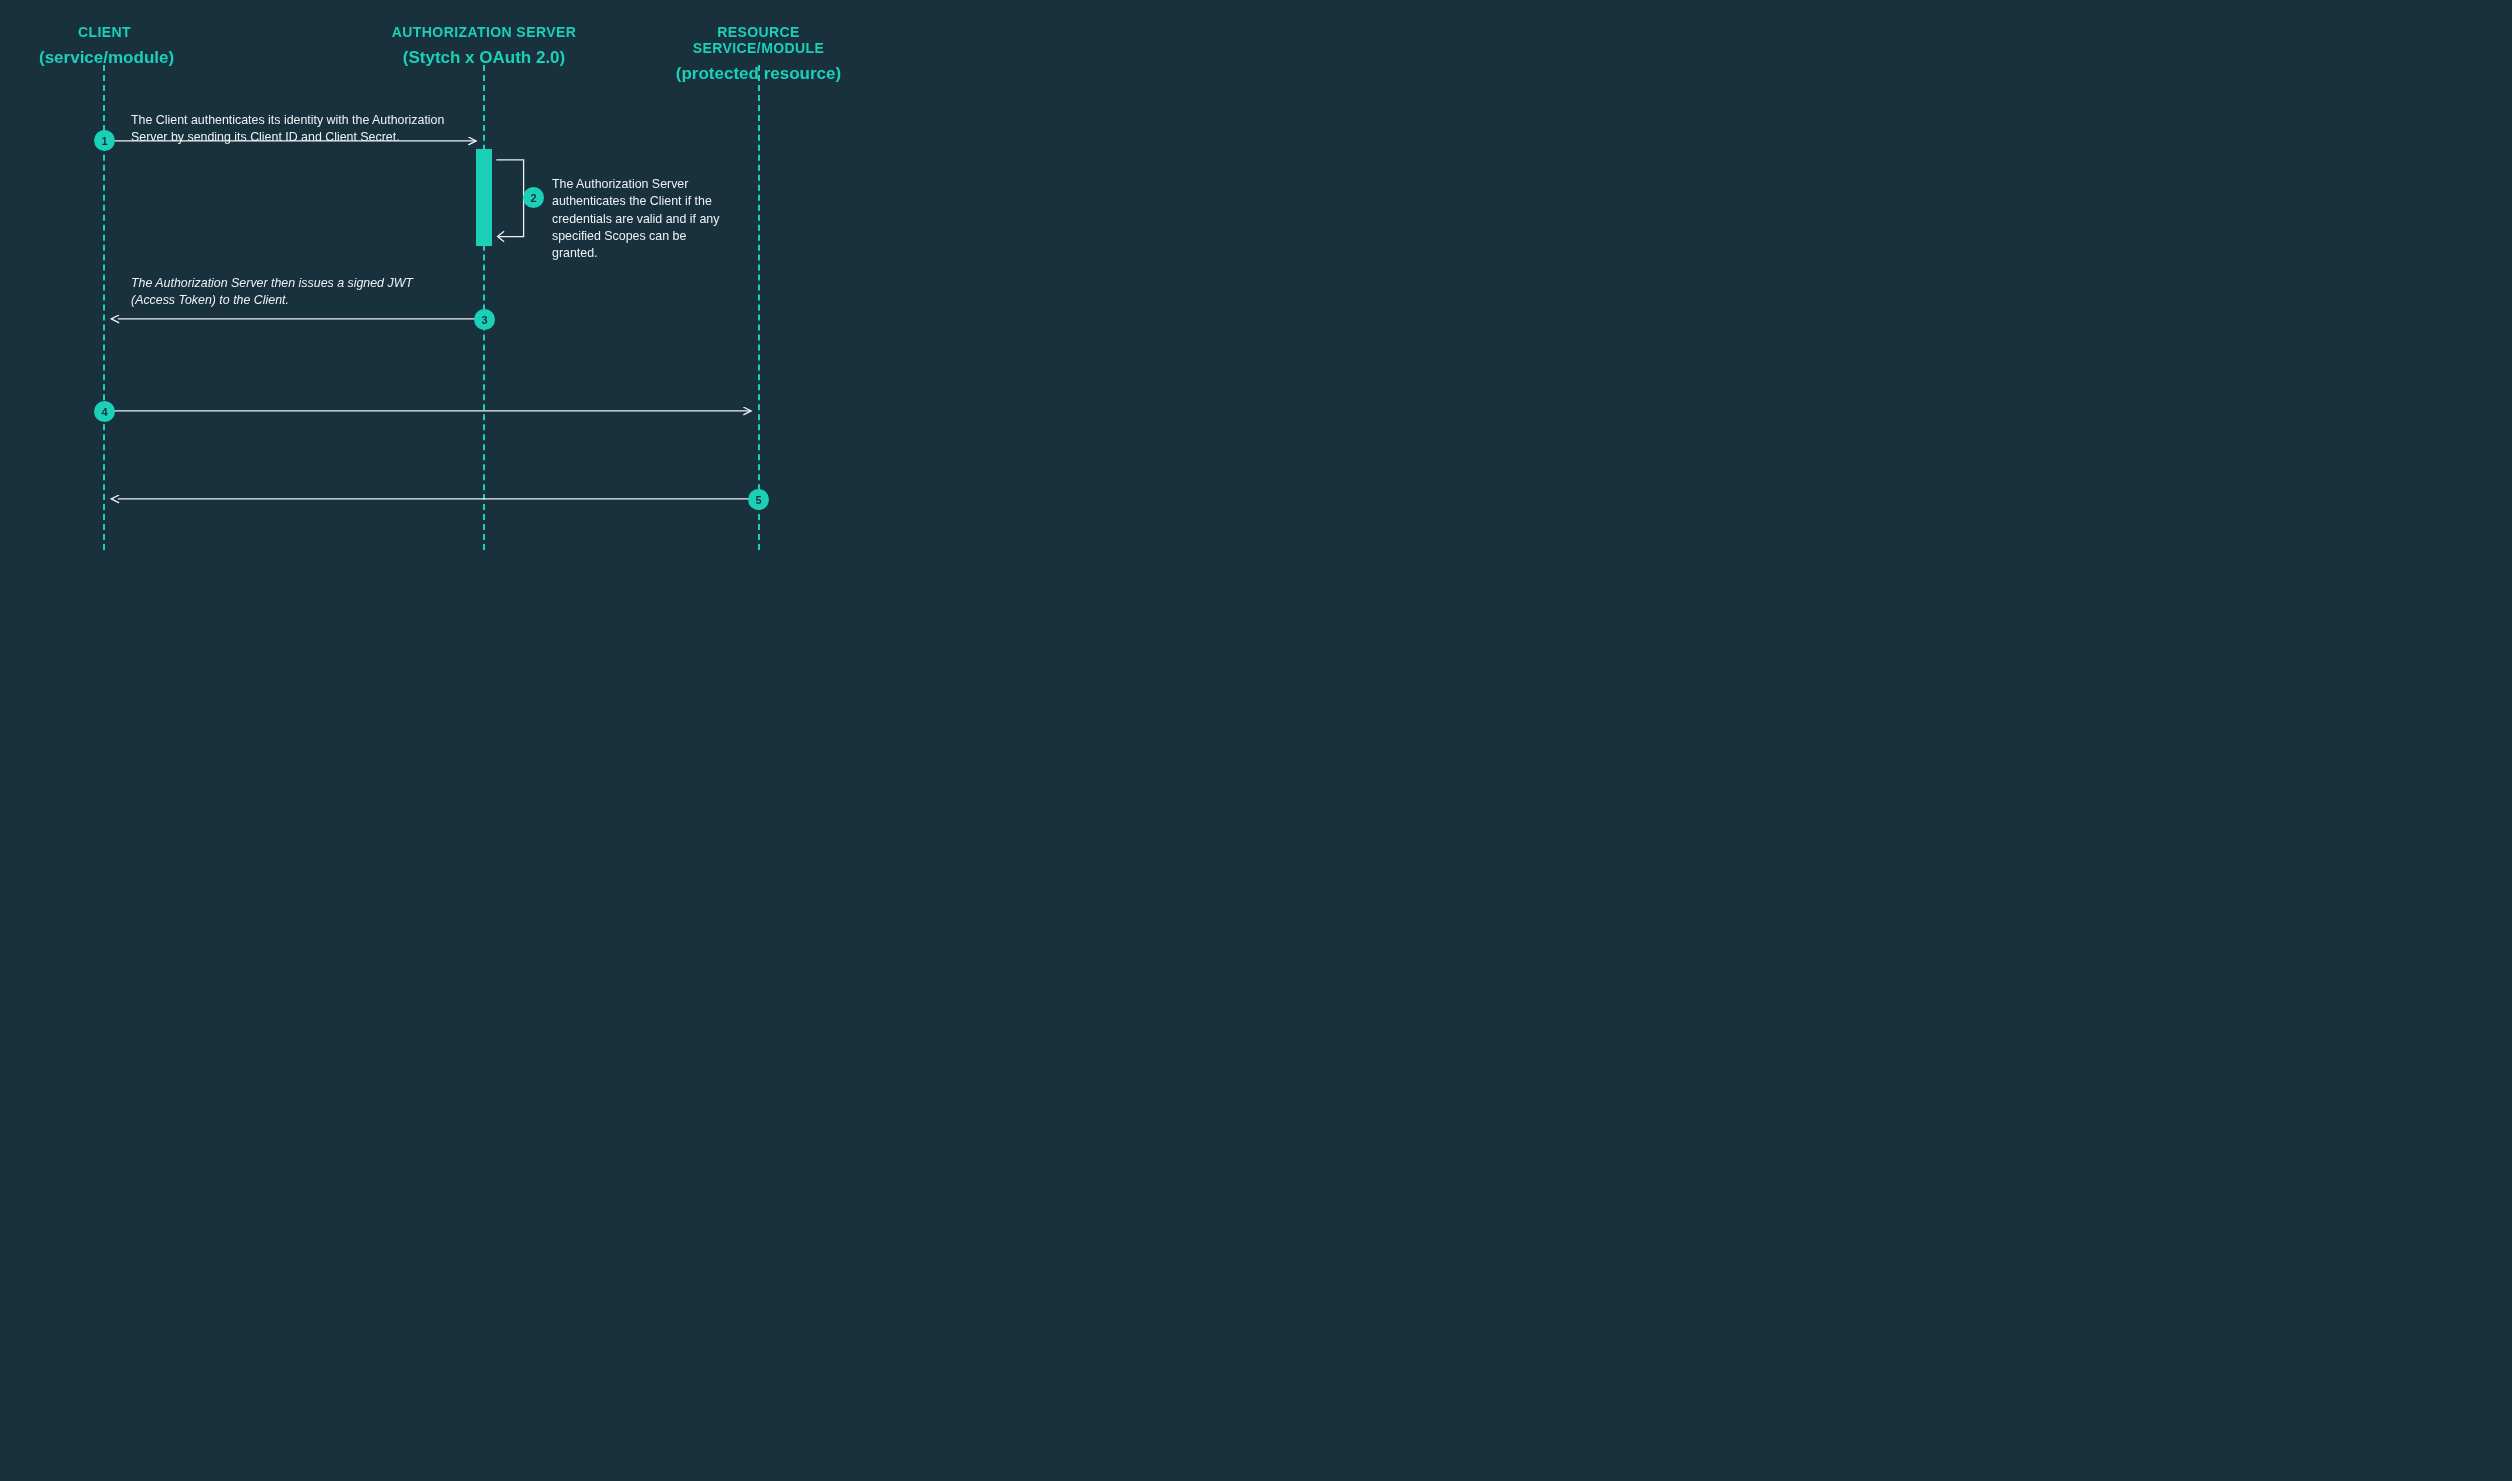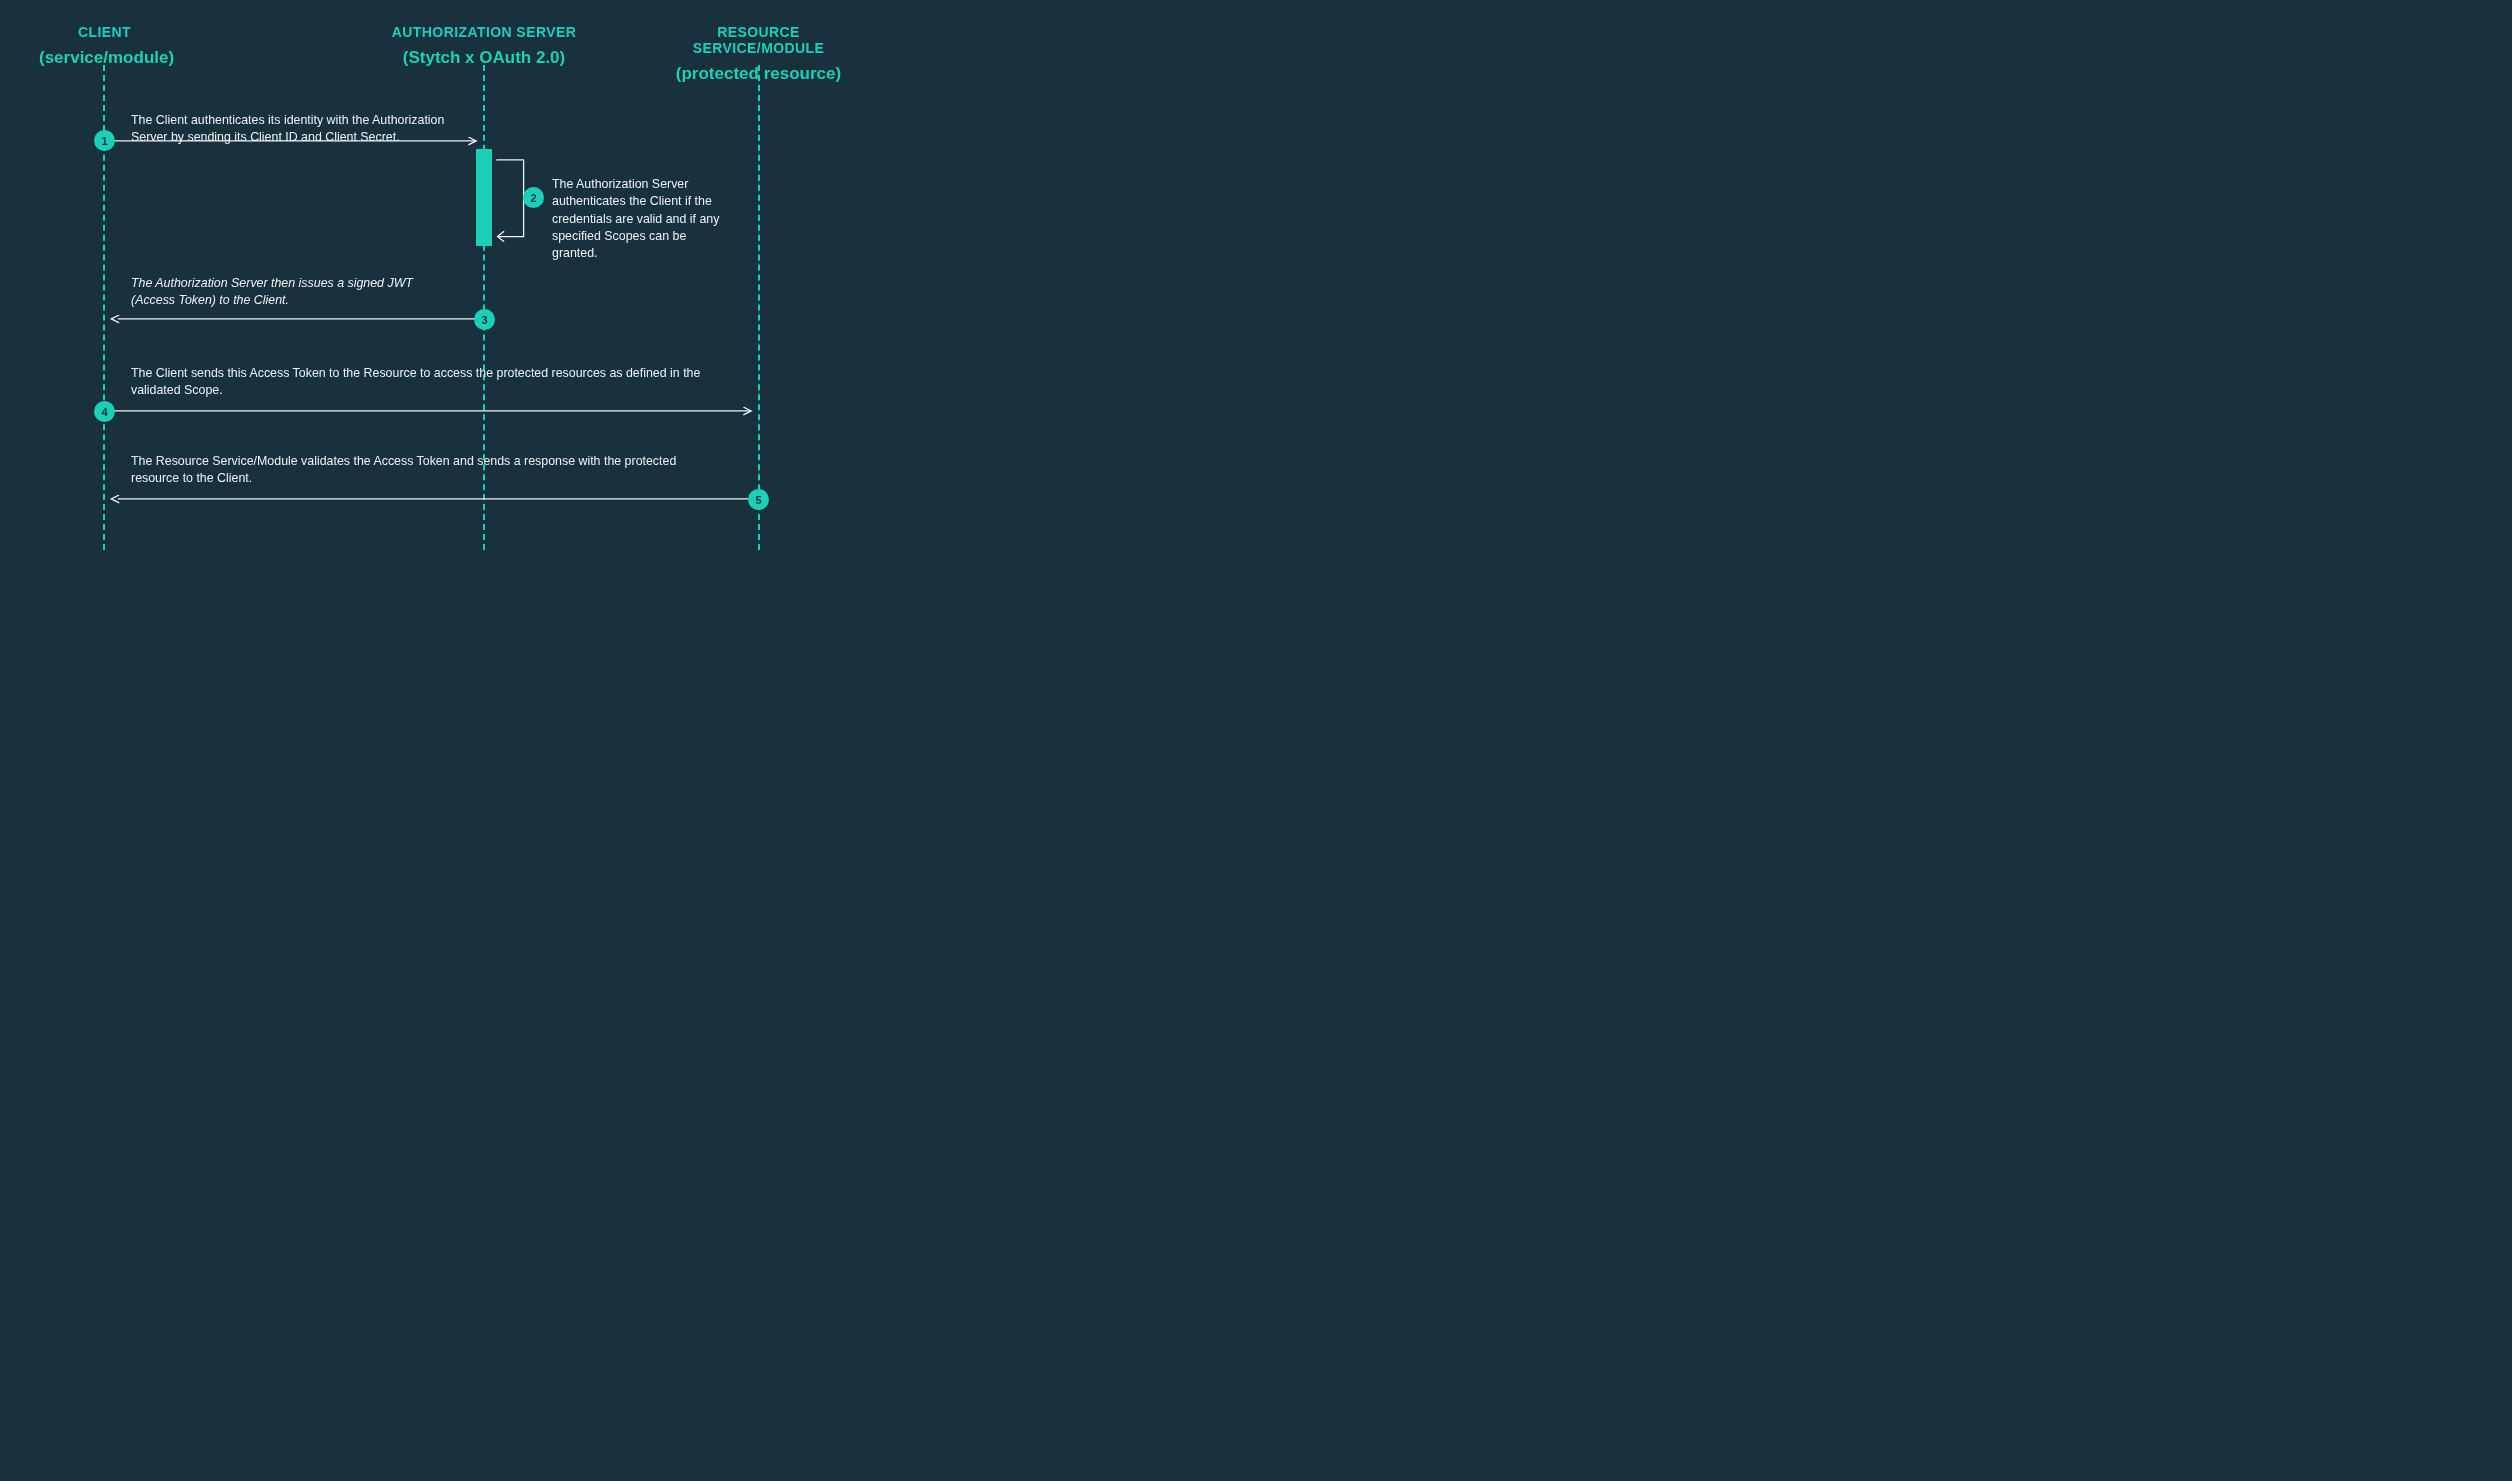--- a/index.html
+++ b/index.html
@@ -106,28 +106,26 @@
   <div class="num-badge" style="left:523px; top:187px;">2</div>
   <div class="msg-text" style="left:552px; top:176px; width:170px;">The Authorization Server authenticates the Client if the credentials are valid and if any specified Scopes can be granted.</div>
 
   <div class="msg-text" style="left:131px; top:275px; width:321px;font-style:italic;">The Authorization Server then issues a signed JWT (Access Token) to the Client.</div>
   <svg class="arrow" style="left:110px; top:315px; width:374px; height:10.5px;" viewBox="0 0 572 16" width="374" height="10.5">
     <line x1="12" y1="6" x2="570" y2="6" stroke-width="2"></line>
     <polyline points="14,0 2,6 14,12" stroke-width="2"></polyline>
   </svg>
   <div class="num-badge" style="left:474px; top:309px;">3</div>
 
-  <div class="msg-text" style="left:131px; top:365px; width:589px;">The Client sends this Access Token to the Resource to access the protected resources as defined in the validated Scope.</div>
   <svg class="arrow" style="left:105px; top:407px; width:654px; height:10.5px;" viewBox="0 0 1000 16" width="654" height="10.5">
     <line x1="0" y1="6" x2="986" y2="6" stroke-width="2"></line>
     <polyline points="976,0 988,6 976,12" stroke-width="2"></polyline>
   </svg>
   <div class="num-badge" style="left:94px; top:401px;">4</div>
 
-  <div class="msg-text" style="left:131px; top:453px; width:589px;">The Resource Service/Module validates the Access Token and sends a response with the protected resource to the Client.</div>
   <svg class="arrow" style="left:110px; top:495px; width:649px; height:10.5px;" viewBox="0 0 992 16" width="649" height="10.5">
     <line x1="12" y1="6" x2="990" y2="6" stroke-width="2"></line>
     <polyline points="14,0 2,6 14,12" stroke-width="2"></polyline>
   </svg>
   <div class="num-badge" style="left:748px; top:489px;">5</div>
 
 </div>
 
 
 </body></html>

